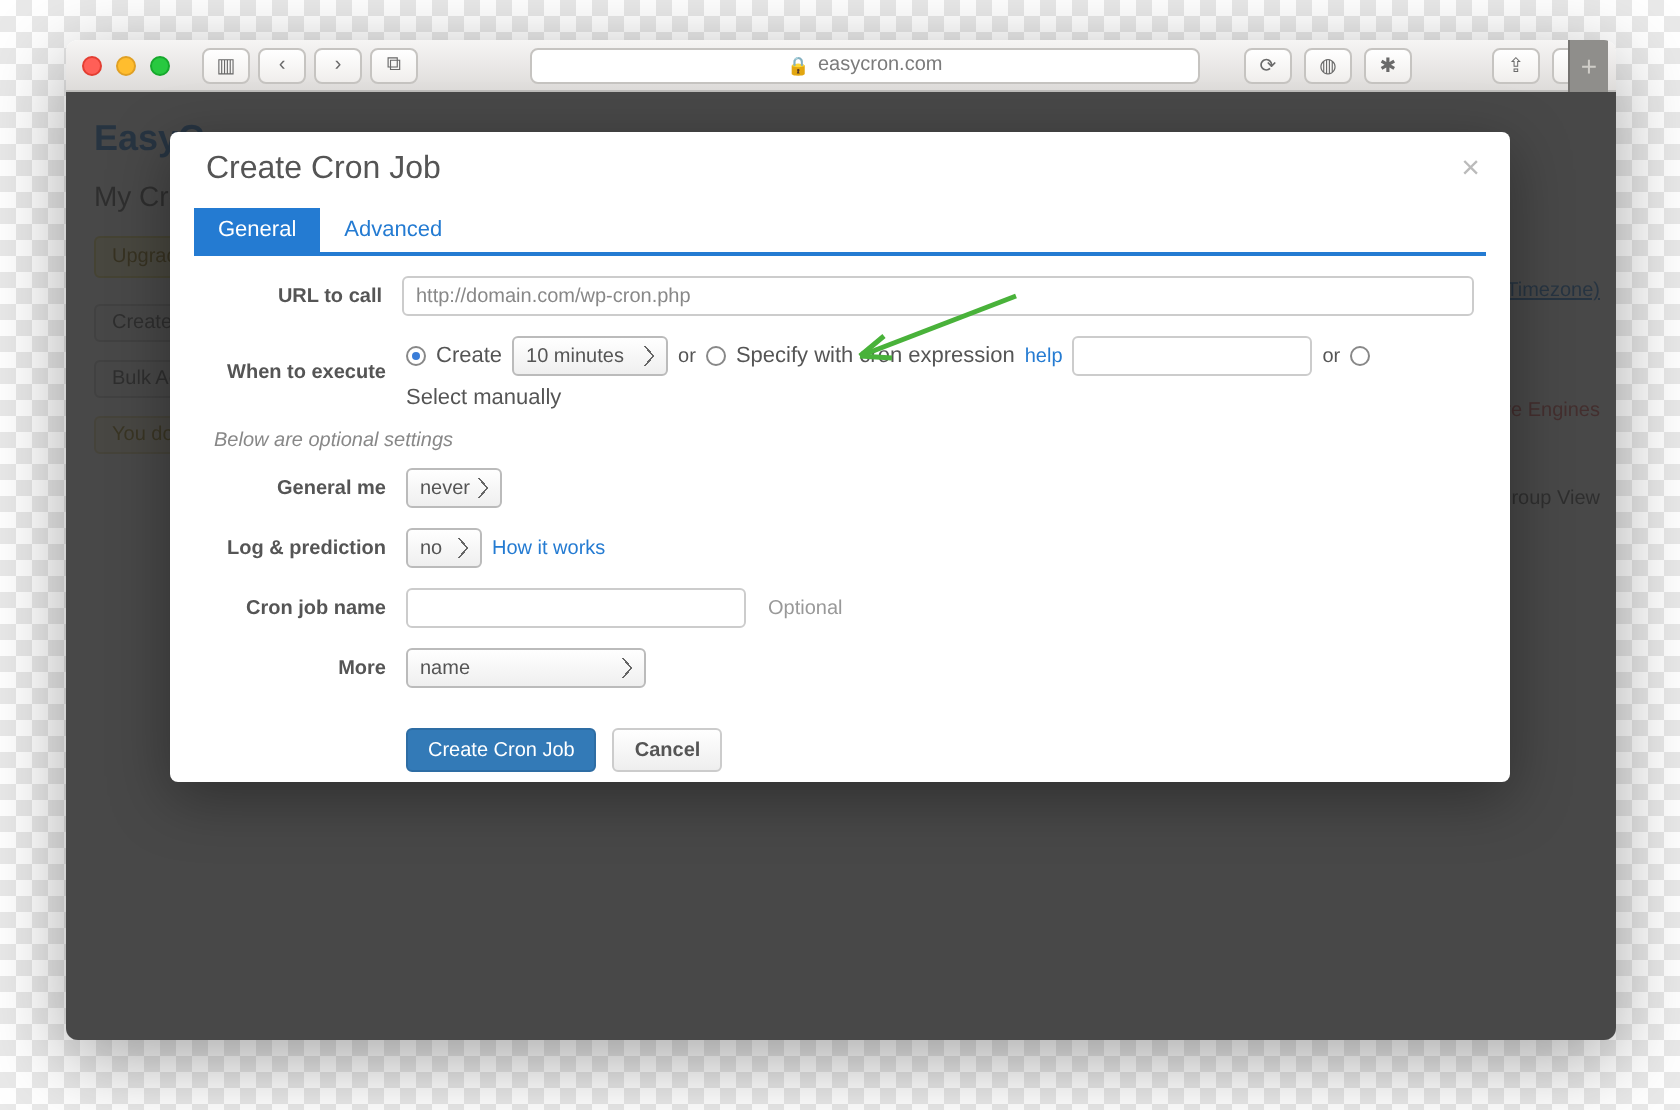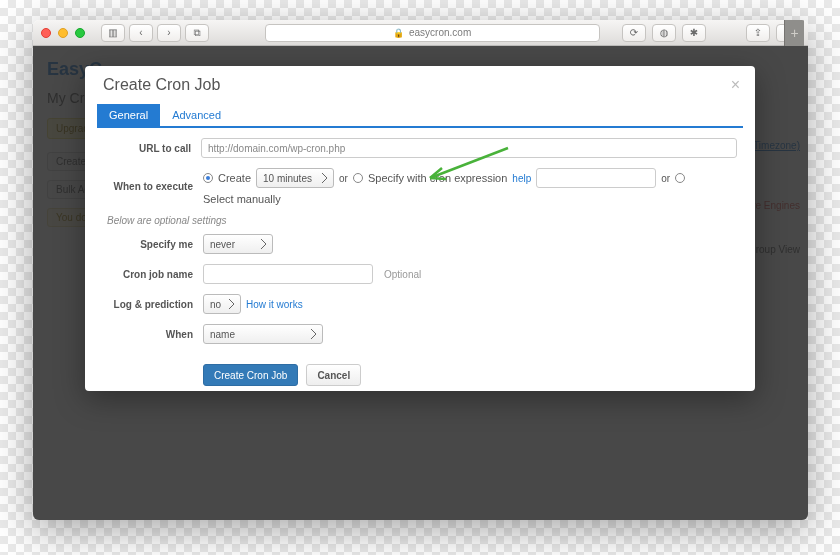--- a/index.html
+++ b/index.html
@@ -197,48 +197,48 @@
             <input type="text" class="inp" style="width: 120px;">
             <span class="or">or</span>
             <span class="radio"></span>
             <span>Select manually</span>
           </div>
         </div>
 
         <div class="opt-note">Below are optional settings</div>
 
         <div class="row">
-          <div class="lbl">Specify me</div>
-          <div class="field">
-            <span class="sel" style="width:70px">
+          <div class="lbl">General me</div>
+          <div class="field">
+            <span class="sel" style="width:48px">
                 <span>never</span>
               </span>
+          </div>
+        </div>
+
+        <div class="row">
+          <div class="lbl">Log &amp; prediction</div>
+          <div class="field">
+            <span class="sel" style="width:38px">
+                <span>no</span>
+              </span>
+            <a class="link">How it works</a>
           </div>
         </div>
 
         <div class="row">
           <div class="lbl">Cron job name</div>
           <div class="field">
             <input type="text" class="inp" style="width: 170px;">
             <span class="optional">Optional</span>
           </div>
         </div>
 
         <div class="row">
-          <div class="lbl">Log &amp; prediction</div>
-          <div class="field">
-            <span class="sel" style="width:38px">
-                <span>no</span>
-              </span>
-            <a class="link">How it works</a>
-          </div>
-        </div>
-
-        <div class="row">
-          <div class="lbl">When</div>
+          <div class="lbl">More</div>
           <div class="field">
             <span class="sel" style="width:120px">
                 <span>name</span>
               </span>
           </div>
         </div>
       </div>
 
       <div class="modal-foot">
         <span class="btn primary">Create Cron Job</span>

